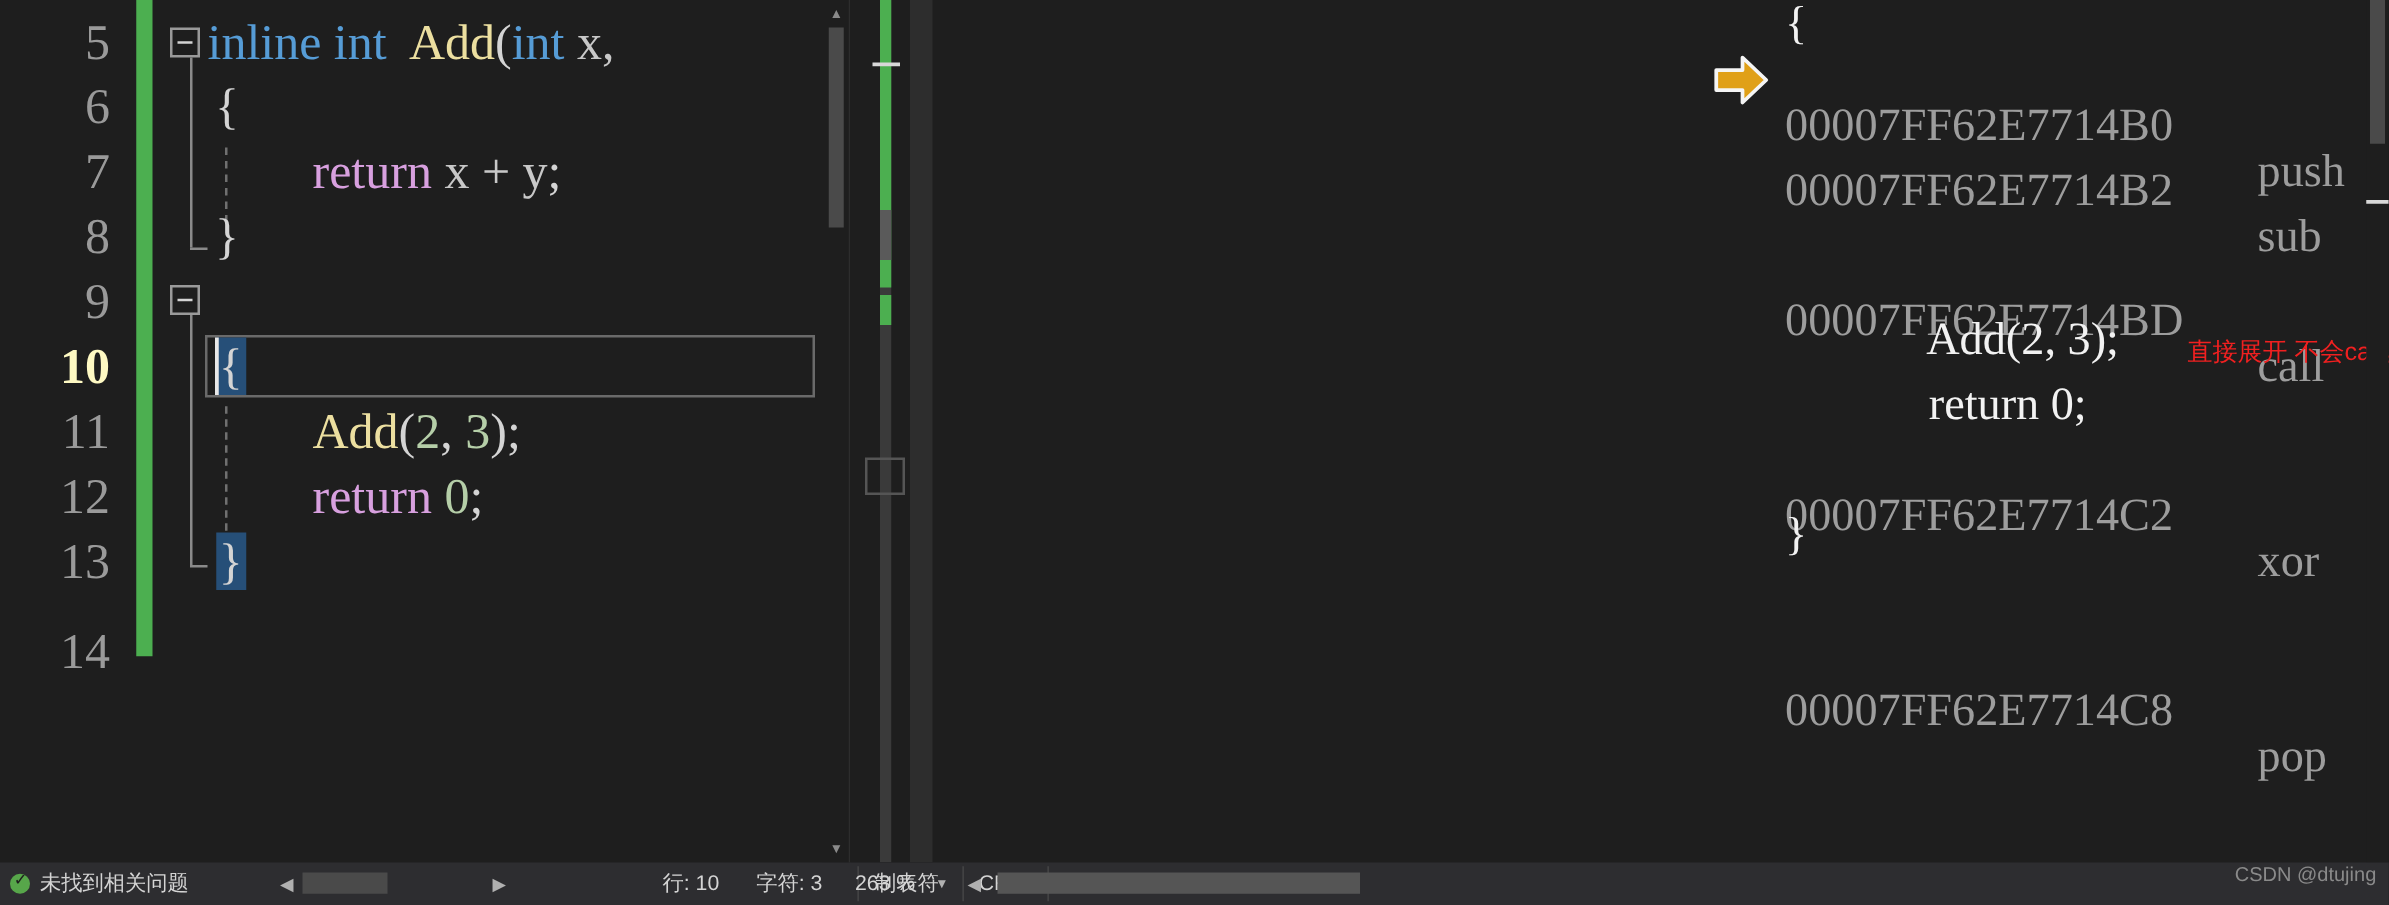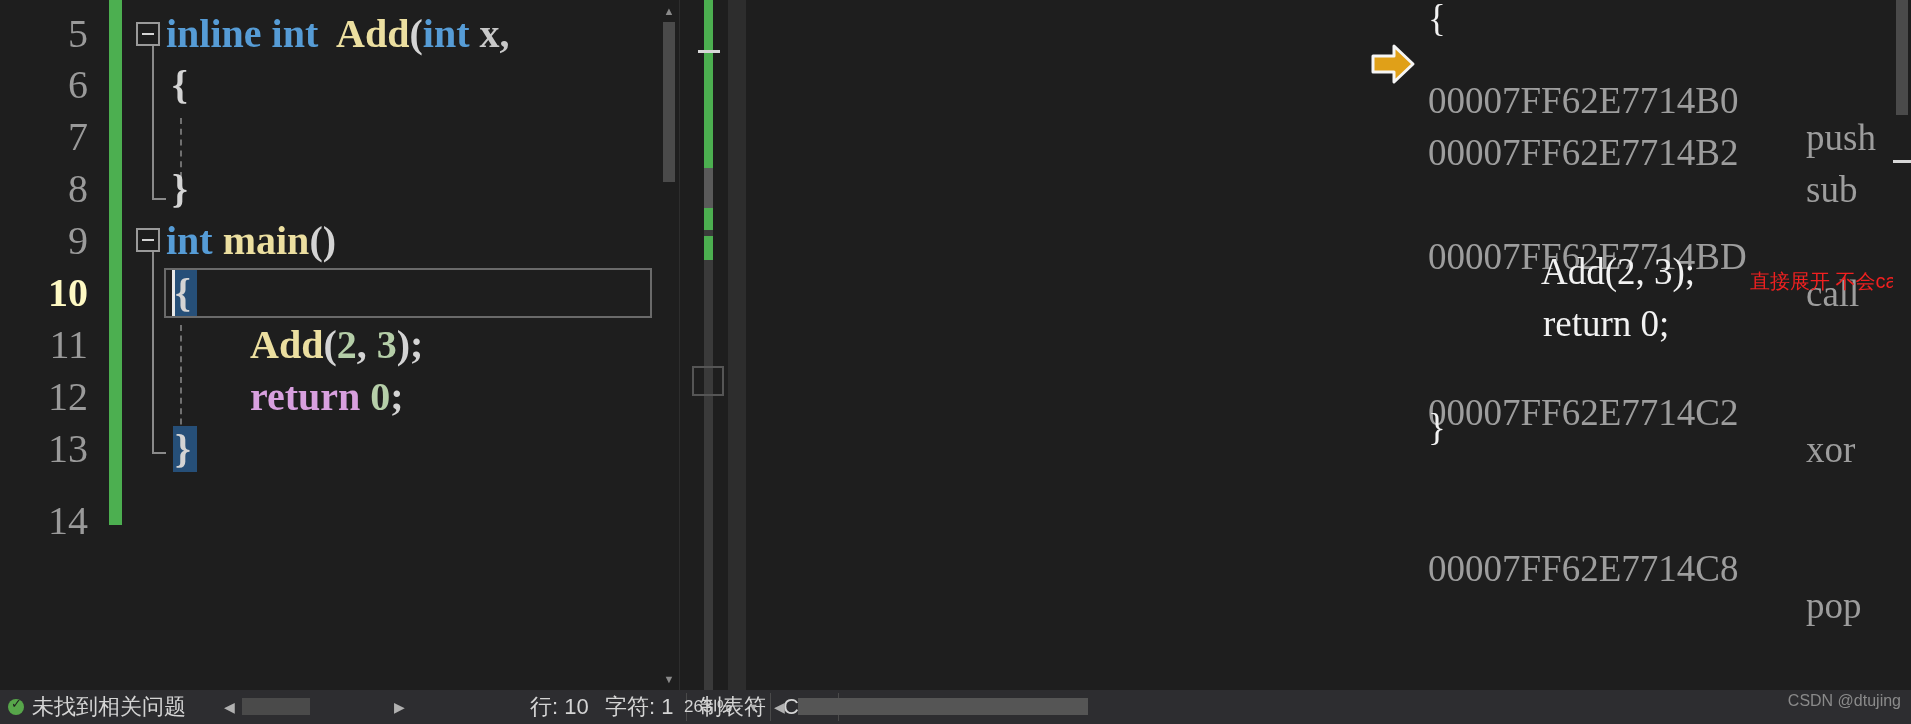--- a/index.html
+++ b/index.html
@@ -7,21 +7,21 @@
   #app{position:relative;width:1911px;height:724px;background:#1e1e1e;}
 
   
   #editor-pane{position:absolute;left:0;top:0;width:680px;height:690px;background:#1e1e1e;overflow:hidden;}
   .gutter-numbers{position:absolute;left:0;top:0;width:100px;height:690px;}
   .ln{position:absolute;right:12px;color:#9a9a9a;font-size:40px;line-height:1;font-family:"Liberation Serif",serif;text-align:right;}
   .ln.current{color:#fef9c3;font-weight:700;}
 
   .changebar{position:absolute;left:109px;top:0;width:13px;height:525px;background:#4caf50;}
 
-  .code-layer{position:absolute;left:0;top:0;width:680px;height:690px;font-weight:bold;}
+  .code-layer{position:absolute;left:0;top:0;width:680px;height:690px;}
   .cline{position:absolute;left:130px;white-space:pre;font-size:40px;line-height:1;font-family:"Liberation Serif",serif;letter-spacing:0px;}
 
   .kw{color:#569cd6;}
   .fn{color:#ecdfa0;}
   .ctl{color:#d8a0df;}
   .num{color:#b5cea8;}
   .pl{color:#d4d4d4;}
   .id{color:#c8c8c8;}
   .brace{color:#d4d4d4;}
 
@@ -70,21 +70,21 @@
   .col-addr{position:absolute;left:0;}
   .col-mnem{position:absolute;left:378px;}
 
   
   #dis-vscroll{position:absolute;right:0;top:0;width:18px;height:690px;background:#1e1e1e;}
   #dis-vthumb{position:absolute;right:3px;top:0px;width:12px;height:115px;background:#4a4a4a;}
   #dis-vtick{position:absolute;right:0px;top:160px;width:18px;height:3px;background:#d8d8d8;}
 
   
   #statusbar{position:absolute;left:0;top:690px;width:1911px;height:34px;background:#2d2d30;color:#d4d4d4;
-             font-family:"Liberation Sans",sans-serif;font-size:22px;}
+             font-family:"Liberation Sans",sans-serif;font-size:17px;}
   #statusbar .sb{position:absolute;top:0;height:34px;line-height:34px;white-space:nowrap;}
   .sb-sep{position:absolute;top:3px;width:1px;height:28px;background:#4a4a4a;}
   .err-dot{position:absolute;left:8px;top:9px;width:16px;height:16px;border-radius:50%;background:#57a64a;}
   .err-dot::after{content:"✓";position:absolute;left:3px;top:-3px;color:#1e1e1e;font-size:13px;font-family:"Liberation Sans",sans-serif;}
 
   
   #ed-hscroll{position:absolute;left:222px;top:690px;width:195px;height:34px;}
   .h-arrow{position:absolute;top:9px;color:#b0b0b0;font-size:14px;font-family:"Liberation Sans",sans-serif;}
   #ed-hthumb{position:absolute;left:20px;top:8px;width:68px;height:17px;background:#4a4a4a;}
 
@@ -133,24 +133,24 @@
     <div class="sel-hl" style="left:173px;top:270px;width:24px;height:46px;"></div>
     <div class="caret" style="left:172px;top:270px;height:46px;"></div>
     <div class="sel-hl" style="left:173px;top:426px;width:24px;height:46px;"></div>
 
     <div class="code-layer">
 
       <div class="cline" style="top:14px;left:166px;"><span class="kw">inline</span><span class="pl"> </span><span class="kw">int</span><span class="pl">  </span><span class="fn">Add</span><span class="pl">(</span><span class="kw">int</span><span class="pl"> </span><span class="id">x,</span></div>
 
       <div class="cline" style="top:65px;left:172px;"><span class="brace">{</span></div>
 
+      <div class="cline" style="top:117px;left:250px;"><span class="ctl">return</span><span class="pl"> </span><span class="id">x</span><span class="pl"> </span><span class="id">+</span><span class="pl"> </span><span class="id">y</span><span class="pl">;</span></div>
 
       <div class="cline" style="top:169px;left:172px;"><span class="brace">}</span></div>
 
-      <div class="cline" style="top:221px;left:166px;"><span class="kw">int</span><span class="pl"> </span><span class="fn">main</span><span class="pl">()</span></div>
 
       <div class="cline" style="top:273px;left:175px;"><span class="brace">{</span></div>
 
       <div class="cline" style="top:325px;left:250px;"><span class="fn">Add</span><span class="pl">(</span><span class="num">2</span><span class="pl">, </span><span class="num">3</span><span class="pl">)</span><span class="pl">;</span></div>
 
       <div class="cline" style="top:377px;left:250px;"><span class="ctl">return</span><span class="pl"> </span><span class="num">0</span><span class="pl">;</span></div>
 
       <div class="cline" style="top:429px;left:175px;"><span class="brace">}</span></div>
     </div>
 
@@ -228,21 +228,21 @@
       <div id="dis-vthumb"></div>
       <div id="dis-vtick"></div>
     </div>
   </div>
 
   <div id="statusbar">
     <div class="err-dot"></div>
     <div class="sb" style="left:32px;">未找到相关问题</div>
 
     <div class="sb" style="left:530px;">行: 10</div>
-    <div class="sb" style="left:605px;">字符: 1</div>
+    <div class="sb" style="left:605px;">字符: 3</div>
     <div class="sb-sep" style="left:686px;"></div>
     <div class="sb" style="left:700px;">制表符</div>
     <div class="sb-sep" style="left:770px;"></div>
     <div class="sb" style="left:783px;">CRLF</div>
     <div class="sb-sep" style="left:838px;"></div>
   </div>
 
   <div id="ed-hscroll">
     <div class="h-arrow" style="left:2px;">◀</div>
     <div id="ed-hthumb"></div>

